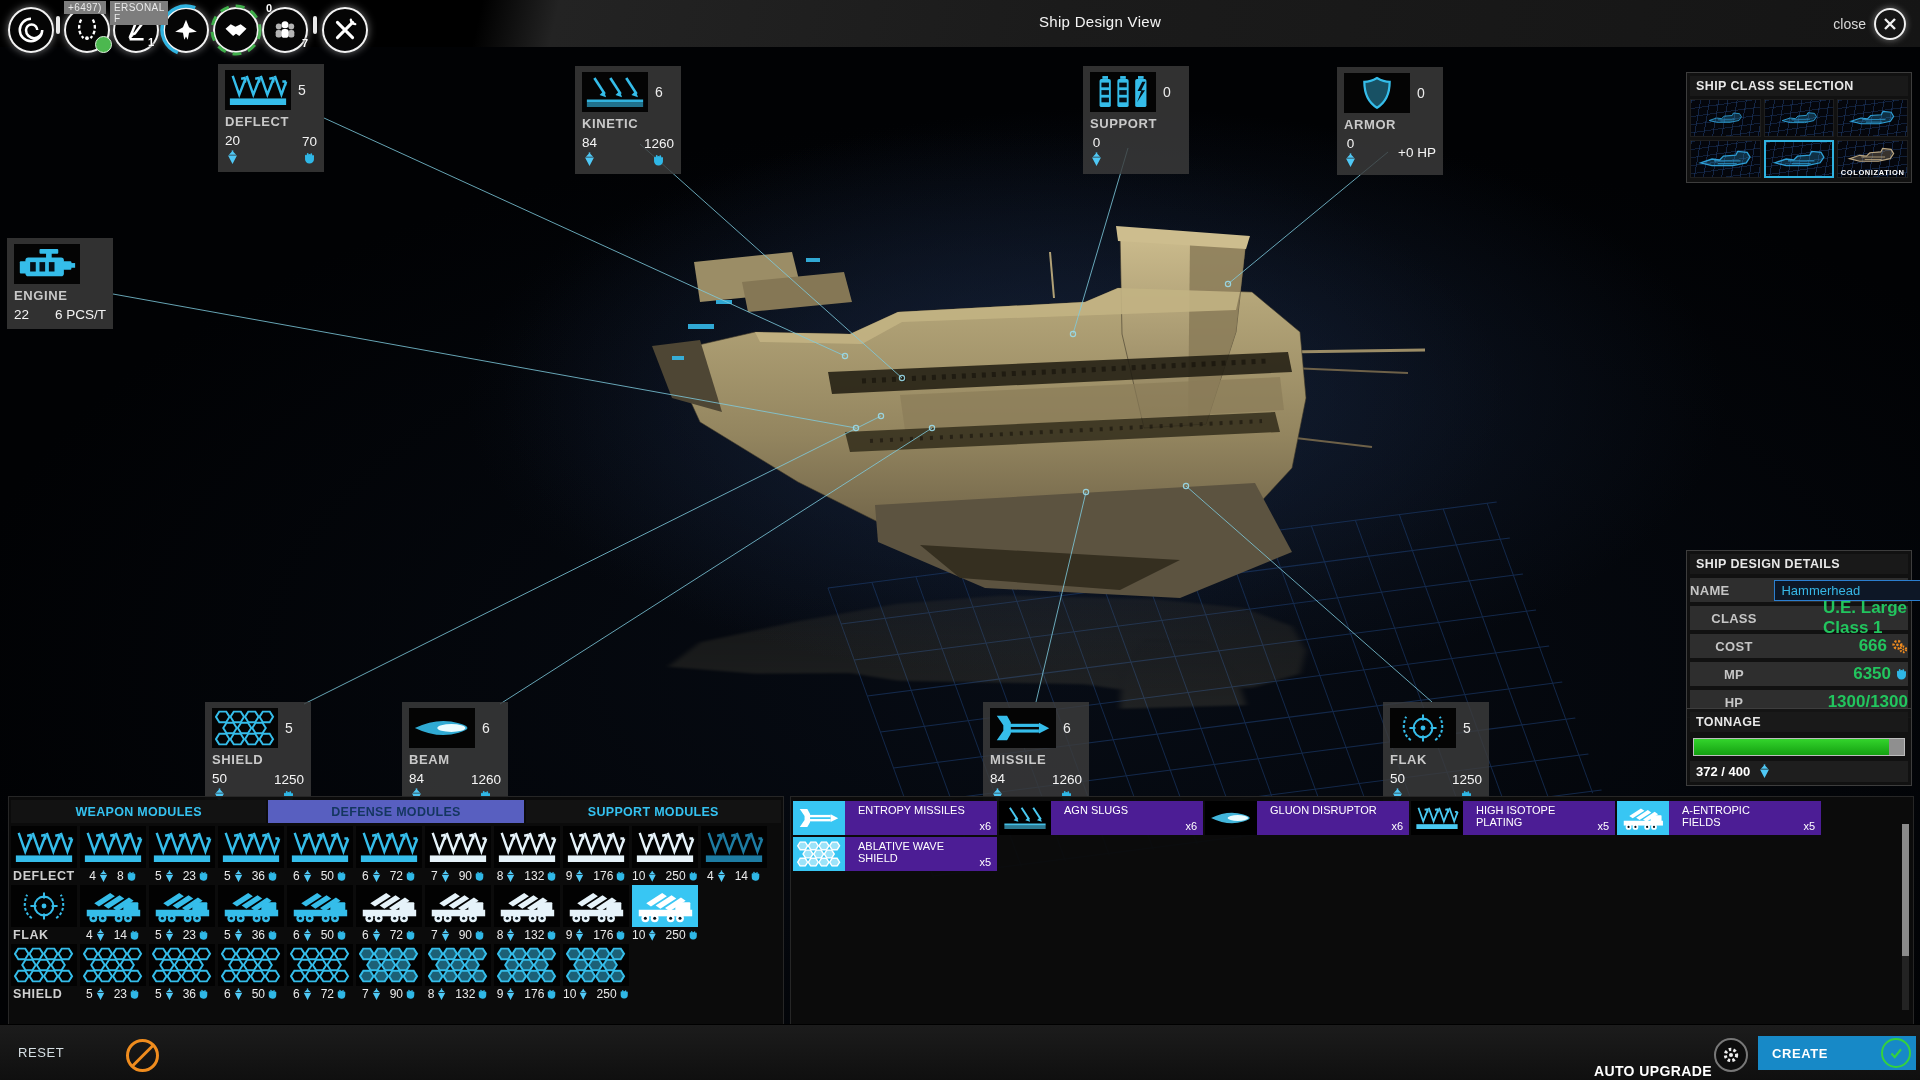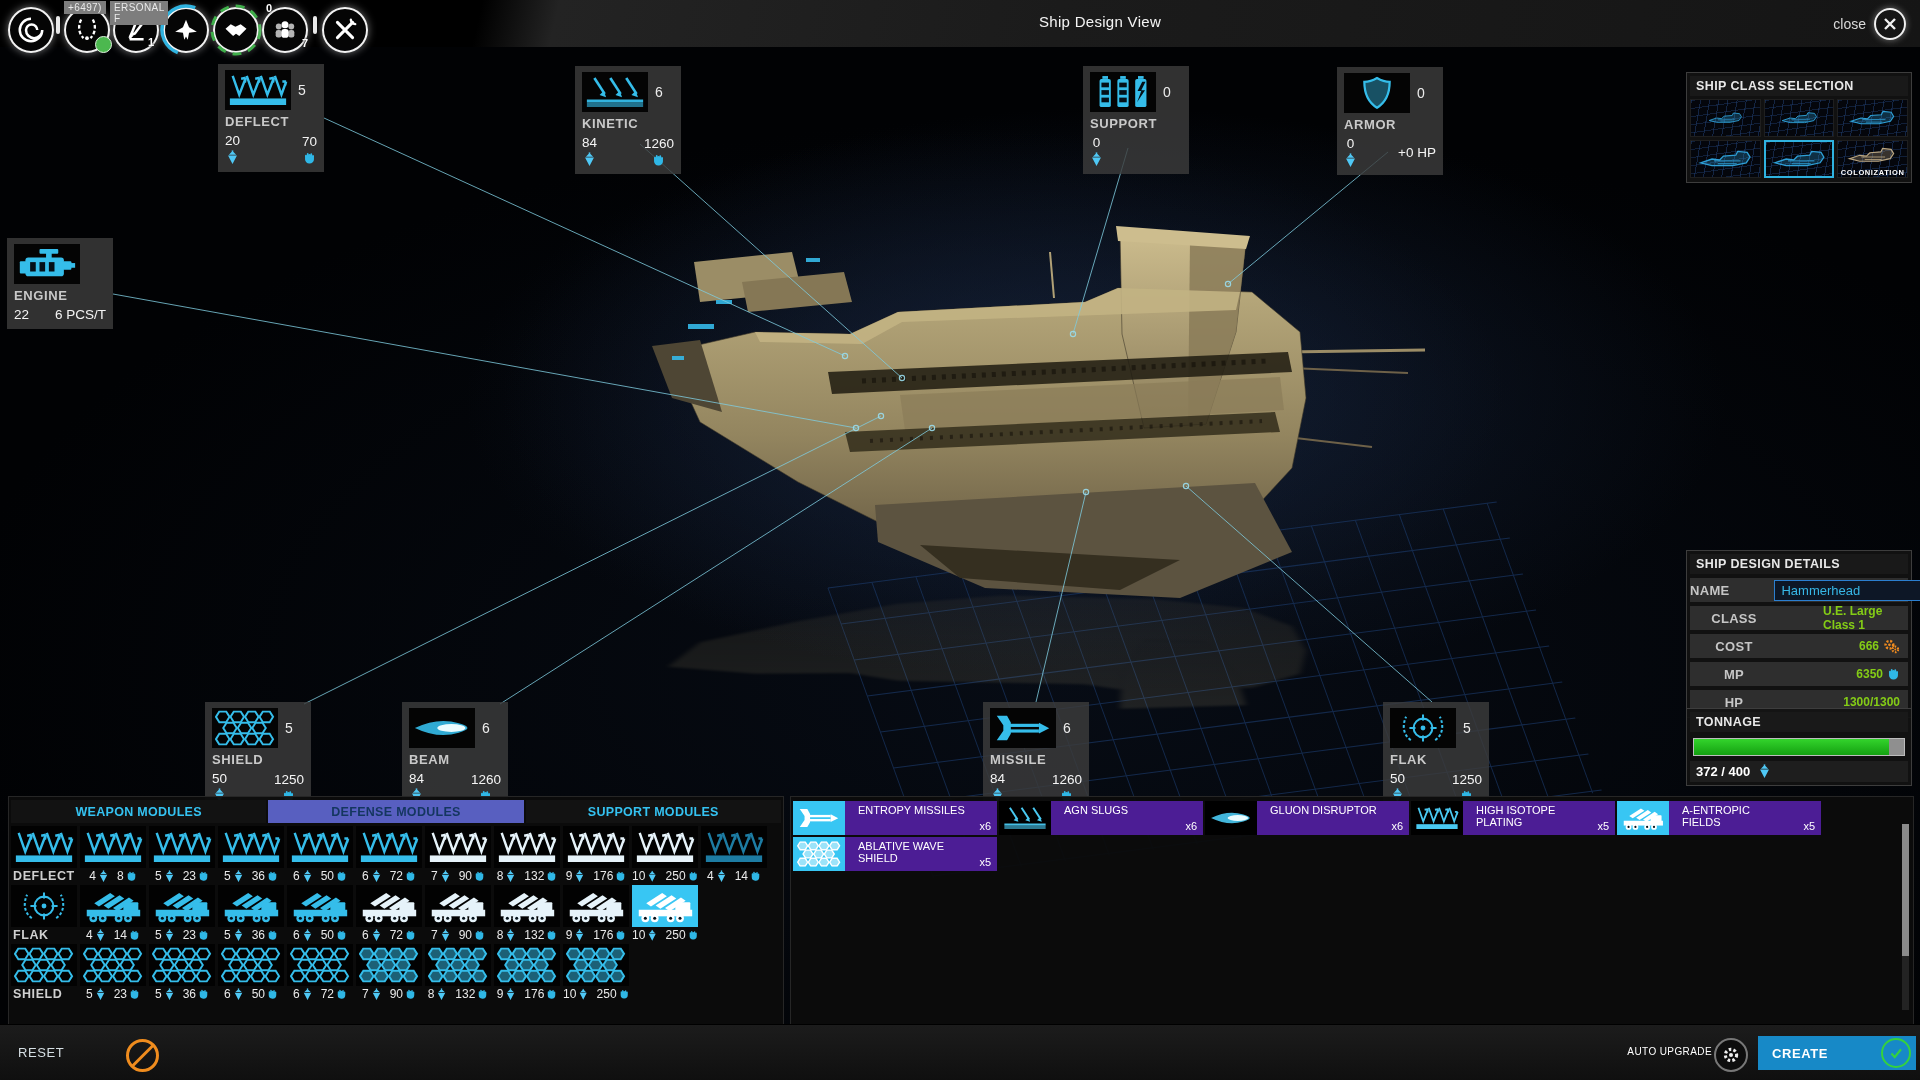--- a/index.html
+++ b/index.html
@@ -48,21 +48,21 @@
     background:
       repeating-linear-gradient(100deg, rgba(32,62,112,.55) 0 1px, transparent 1px 9px),
       repeating-linear-gradient(172deg, rgba(32,62,112,.45) 0 1px, transparent 1px 8px),
       #04060c;}
   .sc-thumb.sel{border:2px solid #2fb3e0;}
   .sc-col-label{position:absolute;bottom:0;left:0;right:0;text-align:center;color:#fff;
     font-size:7.5px;font-weight:bold;letter-spacing:.6px;}
   .dr{display:flex;height:24px;margin-top:4px;background:#2e2e2e;align-items:center;gap:45px;}
   .dl{width:88px;text-align:center;font-weight:bold;color:#c6c6c6;font-size:13px;letter-spacing:.3px;}
   .dv{flex:1;display:flex;justify-content:flex-end;align-items:center;gap:4px;
-    padding-right:8px;color:#84cc16;font-weight:bold;font-size:12px;}
+    padding-right:0;color:#22c55e;font-weight:bold;font-size:17px;}
   .dname{flex:1;margin-right:4px;height:19px;border:1.5px solid #2b7fd0;background:#0d1726;
     color:#37b7e6;font-size:13px;padding:0 6px;font-family:"Liberation Sans",sans-serif;outline:none;}
   .tbar{height:16px;background:#8f8f8f;border:1px solid #bdbdbd;position:relative;margin:6px 3px 5px;}
   .tfill{position:absolute;left:0;top:0;bottom:0;background:linear-gradient(#33d42c,#14a011);}
   .tval{display:flex;align-items:center;gap:8px;background:#1e1e1e;color:#fff;font-weight:bold;
     font-size:13px;padding:3px 6px;}
   
   .bpanel{position:absolute;background:rgba(12,12,12,.95);border:1px solid #262626;box-sizing:border-box;}
   .am-tabs{display:flex;gap:2px;margin:3px 2px;}
   .am-tab{flex:1;height:23px;display:flex;align-items:center;justify-content:center;cursor:pointer;
@@ -88,21 +88,21 @@
   .scrollbar{position:absolute;right:4px;top:27px;width:7px;height:186px;background:#232323;}
   .scroll-thumb{position:absolute;left:0;top:0;width:7px;height:132px;background:#8b8b8b;cursor:pointer;}
   
   .footer{position:absolute;left:0;top:1024px;width:1920px;height:56px;
     background:linear-gradient(#1c1c1c,#0f0f0f);border-top:1px solid #000;}
   .reset-lbl{position:absolute;left:18px;top:20px;color:#d6dfe4;font-size:13px;letter-spacing:.6px;cursor:pointer;}
   .no-icon{position:absolute;left:126px;top:14px;width:27px;height:27px;border-radius:50%;
     border:3px solid #ef8c1e;cursor:pointer;}
   .no-icon::after{content:"";position:absolute;left:50%;top:-2px;width:3px;height:31px;
     background:#ef8c1e;transform:translateX(-50%) rotate(45deg);}
-  .au-lbl{position:absolute;right:208px;top:21px;color:#fff;font-weight:normal;font-size:10px;letter-spacing:.4px;cursor:pointer;}
+  .au-lbl{position:absolute;right:208px;top:38px;color:#fff;font-weight:bold;font-size:14px;letter-spacing:.4px;cursor:pointer;}
   .au-gear{position:absolute;right:172px;top:13px;width:30px;height:30px;border-radius:50%;
     background:#0d0d0d;border:2px solid #777;display:flex;align-items:center;justify-content:center;
     color:#f0f0f0;cursor:pointer;}
   .create-btn{position:absolute;right:4px;top:11px;width:158px;height:34px;background:#1789c7;
     display:flex;align-items:center;cursor:pointer;}
   .create-btn .lbl{flex:1;padding-left:14px;color:#fff;font-weight:bold;font-size:13px;letter-spacing:.6px;}
   .create-check{width:26px;height:26px;border-radius:50%;border:2.5px solid #35d23d;margin-right:5px;
     display:flex;align-items:center;justify-content:center;color:#35d23d;}
 </style>
 </head>

